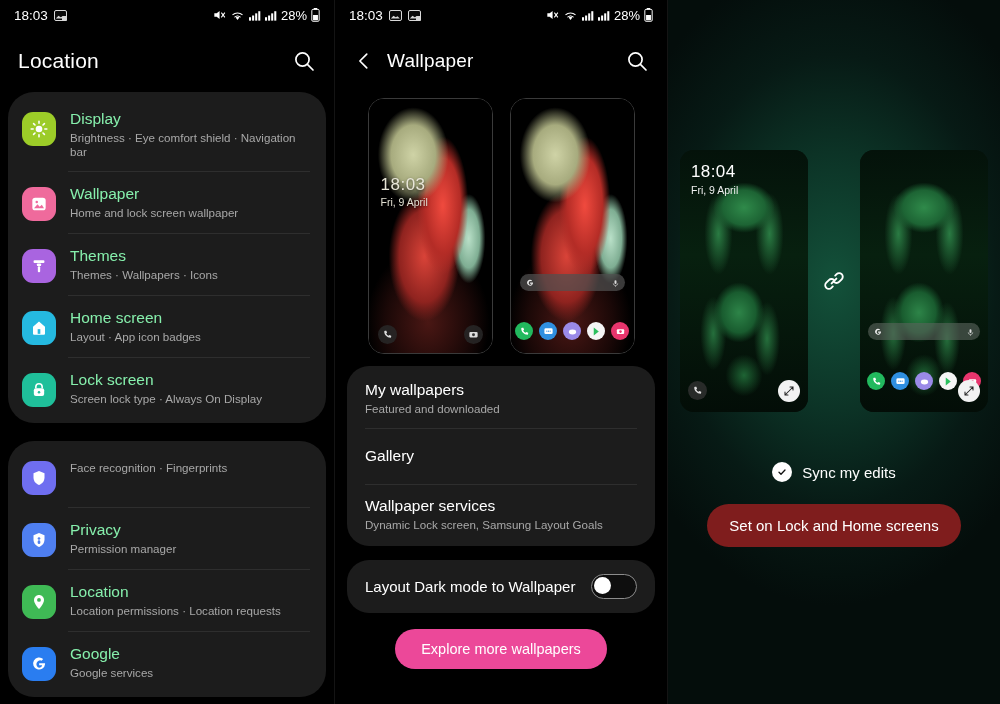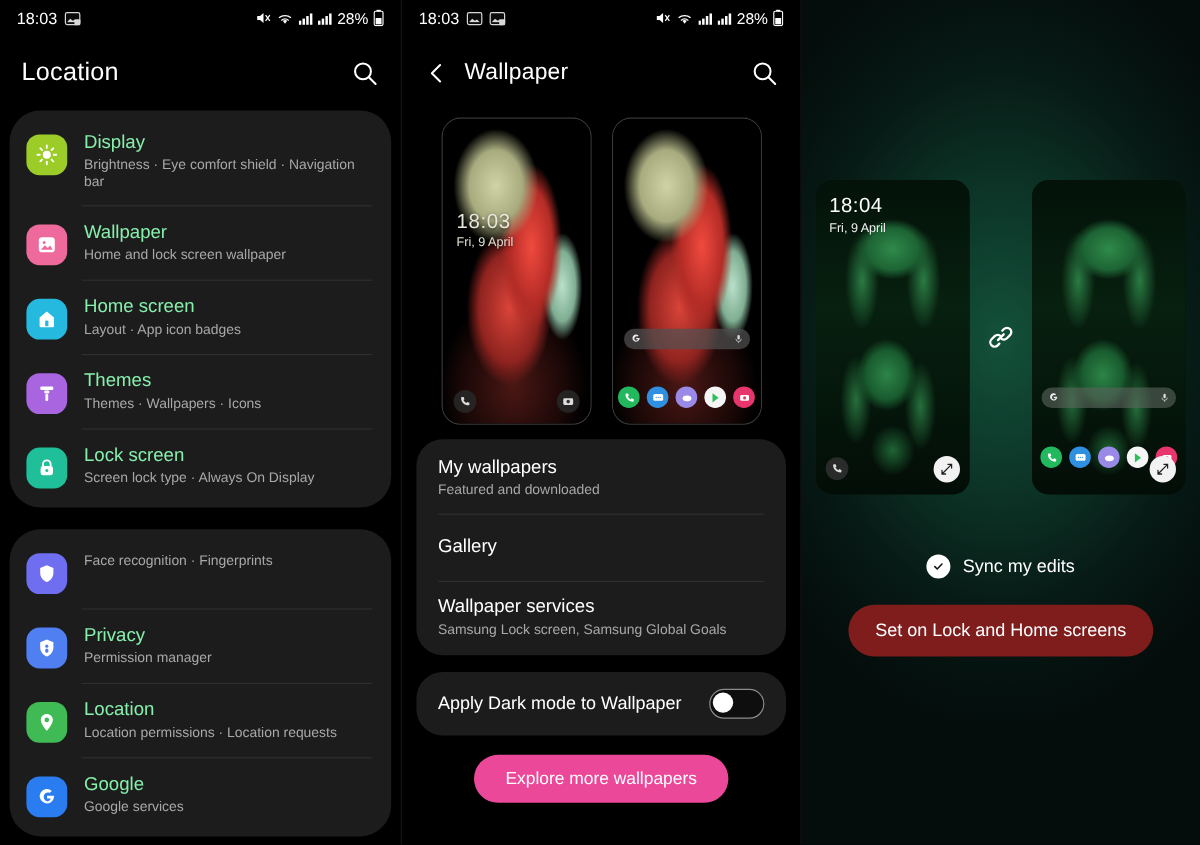--- a/index.html
+++ b/index.html
@@ -197,42 +197,42 @@
               <circle cx="9.3" cy="9.6" r="1.5" fill="#ef6a9c"></circle>
               <path d="M6 17l4.2-4.6 2.6 2.8 2.6-2.4L18 17z" fill="#ef6a9c"></path>
             </svg>
         </span>
         <div class="txt">
           <div class="t1">Wallpaper</div>
           <div class="t2">Home and lock screen wallpaper</div>
         </div>
       </div>
       <div class="row">
-        <span class="ic" style="background:#25b9e0">
-          <svg viewBox="0 0 24 24">
-              <path d="M12 4.2l7.2 6.2v8.4a1.3 1.3 0 01-1.3 1.3H6.1a1.3 1.3 0 01-1.3-1.3v-8.4z" fill="#fff"></path>
-              <rect x="10.4" y="13.4" width="3.2" height="5.6" fill="#25b9e0"></rect>
-            </svg>
-        </span>
-        <div class="txt">
-          <div class="t1">Home screen</div>
-          <div class="t2">Layout  ·  App icon badges</div>
-        </div>
-      </div>
-      <div class="row">
         <span class="ic" style="background:#a964e0">
           <svg viewBox="0 0 24 24">
               <rect x="5.5" y="5" width="13" height="3.4" rx="1.1" fill="#fff"></rect>
               <rect x="9.5" y="9" width="5" height="3" rx="1" fill="#fff"></rect>
               <rect x="10.6" y="12.4" width="2.8" height="7" rx="1.2" fill="#fff"></rect>
             </svg>
         </span>
         <div class="txt">
           <div class="t1">Themes</div>
           <div class="t2">Themes  ·  Wallpapers  ·  Icons</div>
+        </div>
+      </div>
+      <div class="row">
+        <span class="ic" style="background:#25b9e0">
+          <svg viewBox="0 0 24 24">
+              <path d="M12 4.2l7.2 6.2v8.4a1.3 1.3 0 01-1.3 1.3H6.1a1.3 1.3 0 01-1.3-1.3v-8.4z" fill="#fff"></path>
+              <rect x="10.4" y="13.4" width="3.2" height="5.6" fill="#25b9e0"></rect>
+            </svg>
+        </span>
+        <div class="txt">
+          <div class="t1">Home screen</div>
+          <div class="t2">Layout  ·  App icon badges</div>
         </div>
       </div>
       <div class="row">
         <span class="ic" style="background:#1fbf9a">
           <svg viewBox="0 0 24 24">
               <path d="M8.2 10V8.2a3.8 3.8 0 017.6 0V10" stroke="#fff" stroke-width="1.9" fill="none"></path>
               <rect x="5.8" y="10" width="12.4" height="9.2" rx="2.4" fill="#fff"></rect>
               <circle cx="12" cy="14.6" r="1.5" fill="#1fbf9a"></circle>
             </svg>
         </span>
@@ -431,26 +431,26 @@
     <div class="wcard">
       <div class="wrow">
         <div class="w1">My wallpapers</div>
         <div class="w2">Featured and downloaded</div>
       </div>
       <div class="wrow" style="padding:19px 18px">
         <div class="w1">Gallery</div>
       </div>
       <div class="wrow">
         <div class="w1">Wallpaper services</div>
-        <div class="w2">Samsung Lock screen, Samsung Global Goals</div>
+        <div class="w2">Dynamic Lock screen, Samsung Layout Goals</div>
       </div>
     </div>
 
     <div class="tog-card">
-      <div class="tl">Apply Dark mode to Wallpaper</div>
+      <div class="tl">Layout Dark mode to Wallpaper</div>
       <span class="switch">
           <span class="knob"></span>
         </span>
     </div>
 
     <button class="explore">Explore more wallpapers</button>
   </div>
 
   <div class="panel panel3">
     <div class="p3bg"></div>

